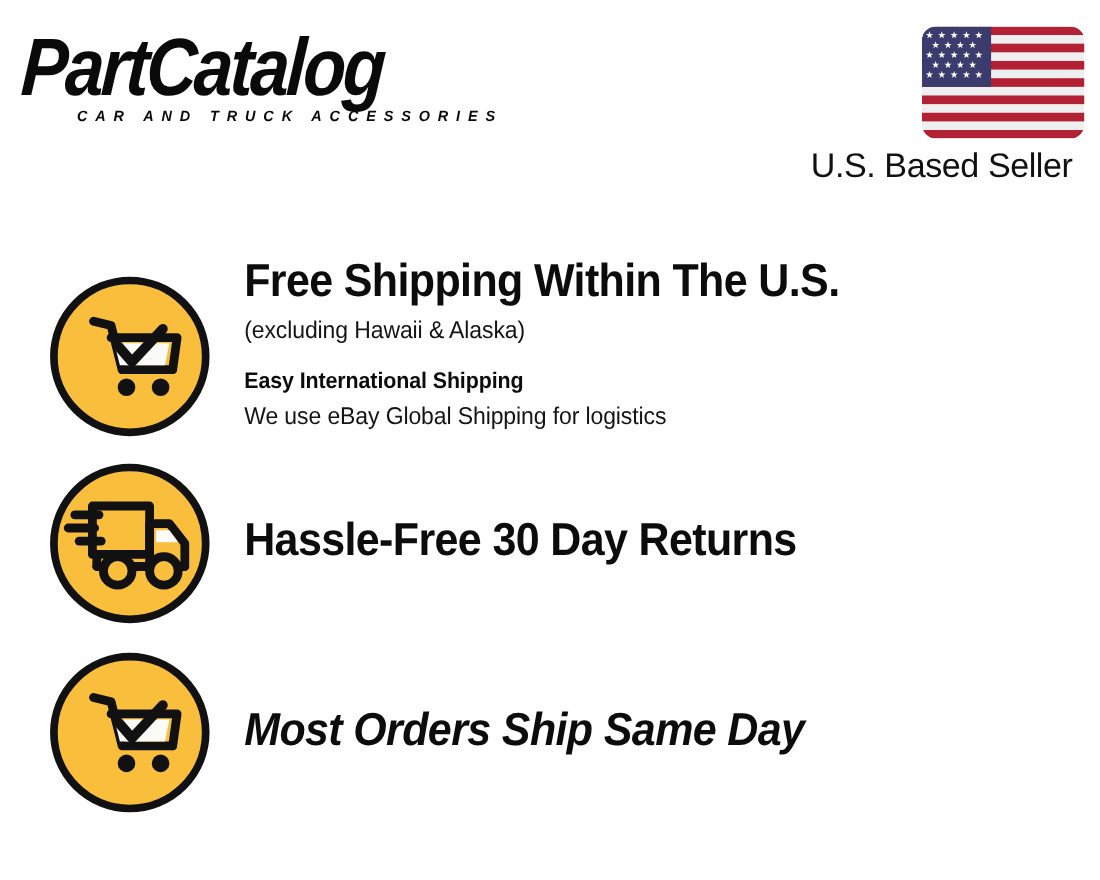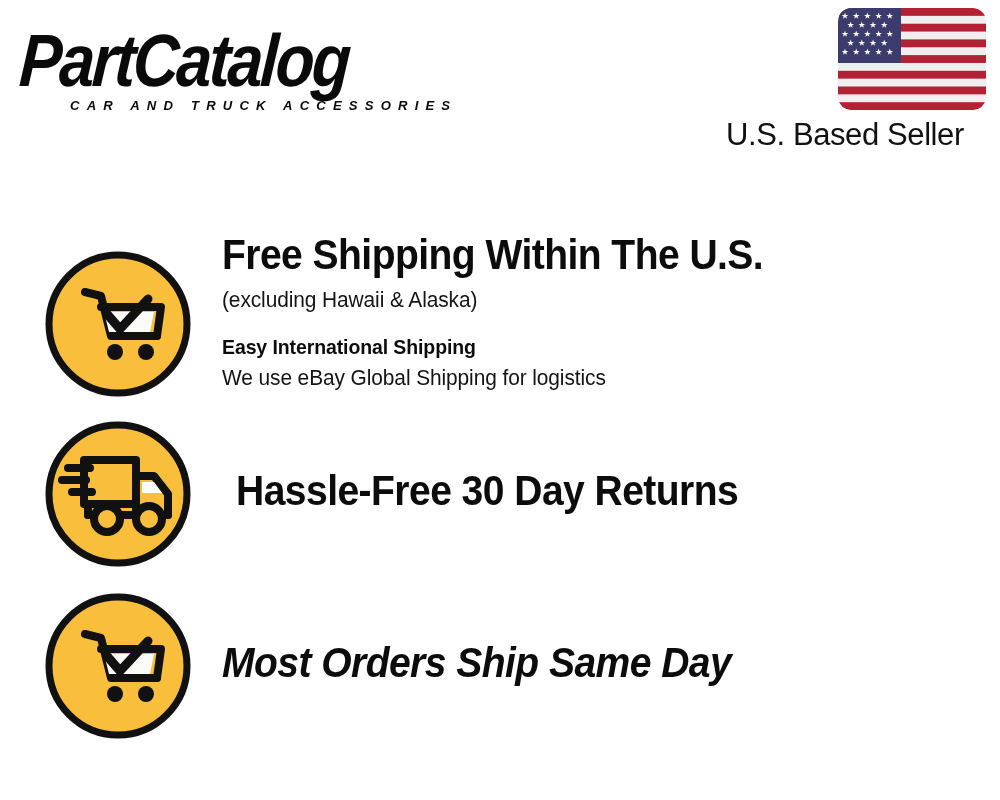--- a/index.html
+++ b/index.html
@@ -48,23 +48,23 @@
     letter-spacing: 7.4px;
     color: #0a0a0a;
     white-space: nowrap;
     transform: scaleX(0.97);
     transform-origin: left top;
   }
 
   #seller-badge {
     position: absolute;
     right: 14px;
-    top: 8px;
+    top: 24px;
     width: 260px;
-    text-align: left;
+    text-align: center;
   }
   #us-flag {
     display: block;
     margin-left: auto;
     width: 148px;
     height: 102px;
     border-radius: 13px;
     overflow: hidden;
   }
   #seller-label {
@@ -145,21 +145,21 @@
   #feature-row-shipping { top: 0; }
   #feature-row-shipping .feature-icon { top: 20px; }
   #feature-row-shipping .feature-text { top: 0px; }
   #feature-row-shipping .headline { margin-top: 2px; }
   #feature-row-shipping .sub-1 { margin-top: 7px; }
   #feature-row-shipping .sub-2 { margin-top: 17px; }
   #feature-row-shipping .sub-3 { margin-top: 1px; }
 
   #feature-row-returns { top: 190px; }
   #feature-row-returns .feature-icon { top: 0px; }
-  #feature-row-returns .feature-text { top: 48px; margin-left: 14px; }
+  #feature-row-returns .feature-text { top: 48px; }
 
   #feature-row-sameday { top: 362px; }
   #feature-row-sameday .feature-icon { top: 0px; }
   #feature-row-sameday .feature-text { top: 48px; font-style: italic; }
 </style>
 </head>
 <body>
 
 <div id="brand-logo">
   <div id="brand-wordmark">PartCatalog</div>

